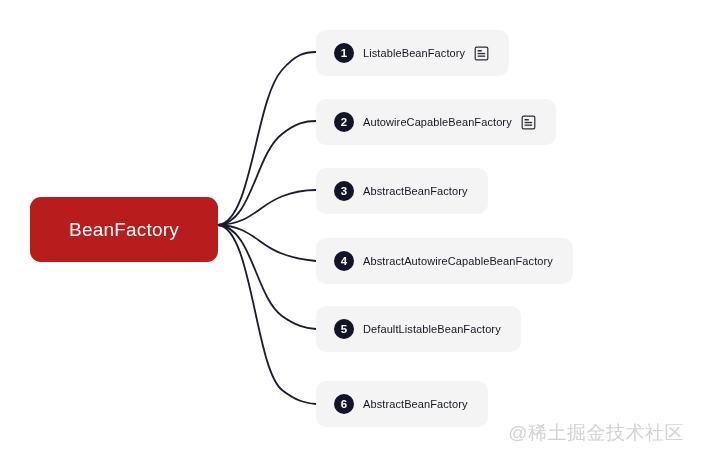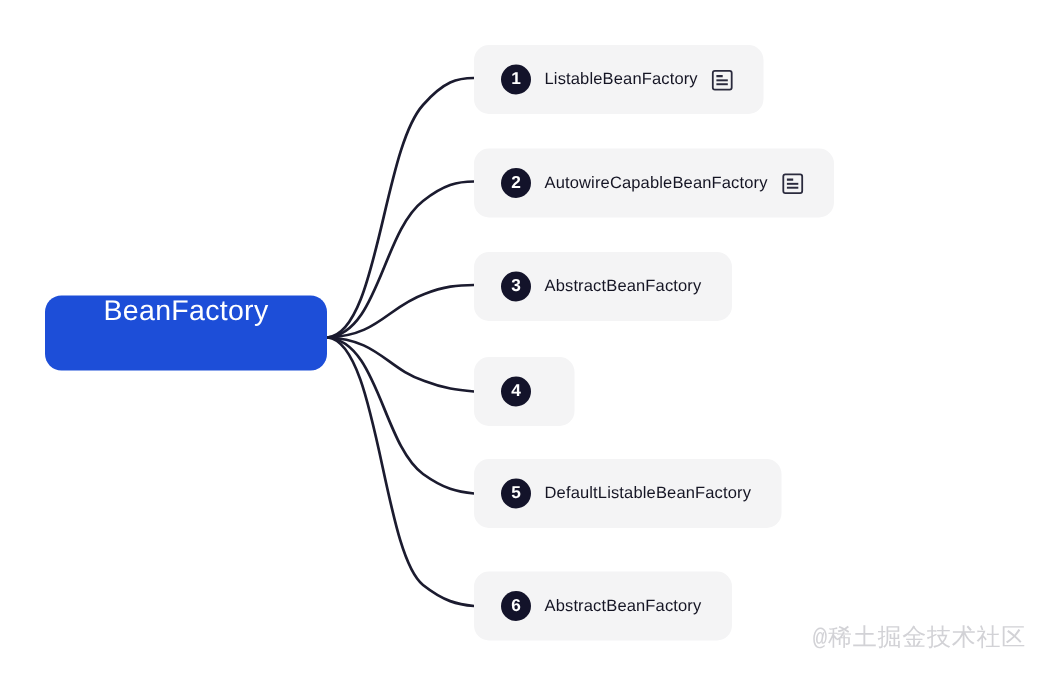--- a/index.html
+++ b/index.html
@@ -32,24 +32,25 @@
     stroke: #1b1b2f;
     stroke-width: 1.8;
     stroke-linecap: round;
   }
   
   #root-node {
     position: absolute;
     left: 30px;
     top: 197px;
     width: 188px;
-    height: 50px;
-    background: #1d4ed8;
+    height: 65px;
+    background: #b91c1c;
     border-radius: 11px;
     display: flex;
+    align-items: center;
     justify-content: center;
   }
   #root-node .root-label {
     color: #ffffff;
     font-size: 19px;
     letter-spacing: 0.2px;
     white-space: nowrap;
   }
   
   .branch-card {
@@ -83,26 +84,25 @@
   .note-icon {
     margin-left: 9px;
     display: inline-flex;
     align-items: center;
   }
   .note-icon svg { display: block; }
   
   #watermark {
     position: absolute;
     right: 18px;
-    bottom: 14px;
-    font-size: 16px;
+    bottom: 4px;
+    font-size: 19px;
     color: #d2d2d6;
     letter-spacing: 0.5px;
     user-select: none;
-    font-family: Liberation Mono, monospace;
   }
 </style>
 </head>
 <body>
 
 <div id="canvas">
 
   <svg id="connectors" viewBox="0 0 702 450" width="702" height="450">
     <path d="M218,225 C252,223 255,100 282,70 C296,54 305,52 316,52"></path>
     <path d="M218,225 C252,223 255,155 282,134 C296,123 305,121 316,121"></path>
@@ -142,20 +142,21 @@
     </span>
   </div>
 
   <div class="branch-card" style="left:316px; top:168px;">
     <span class="badge">3</span>
     <span class="branch-label">AbstractBeanFactory</span>
   </div>
 
   <div class="branch-card" style="left:316px; top:238px;">
     <span class="badge">4</span>
+    <span class="branch-label">AbstractAutowireCapableBeanFactory</span>
   </div>
 
   <div class="branch-card" style="left:316px; top:306px;">
     <span class="badge">5</span>
     <span class="branch-label">DefaultListableBeanFactory</span>
   </div>
 
   <div class="branch-card" style="left:316px; top:381px;">
     <span class="badge">6</span>
     <span class="branch-label">AbstractBeanFactory</span>

